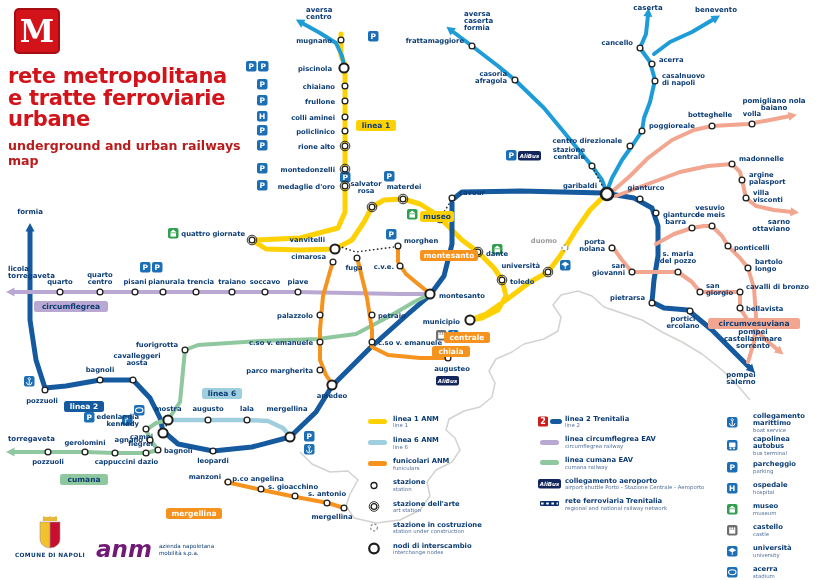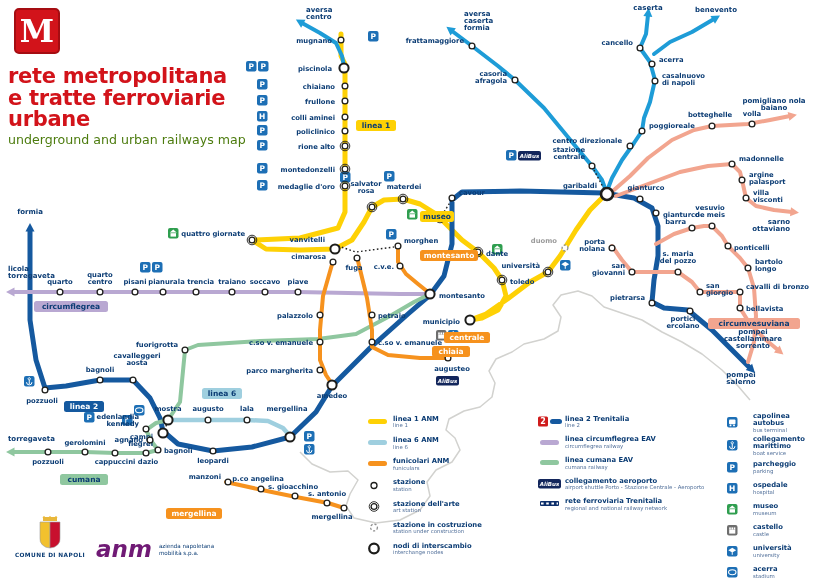--- a/index.html
+++ b/index.html
@@ -7,21 +7,21 @@
   .stage{position:absolute;inset:0;}
   #map{position:absolute;left:0;top:0;}
   .stn{font:bold 6.8px "DejaVu Sans",sans-serif;}
   .lbox{font:bold 7.5px "DejaVu Sans",sans-serif;}
   .albl{font:bold 7px "DejaVu Sans",sans-serif;fill:#0b3c74;}
   .iconP{font:bold 7.5px "DejaVu Sans",sans-serif;fill:#fff;}
   .alibusT{font:italic bold 5.5px "DejaVu Sans",sans-serif;fill:#fff;}
   .logo{position:absolute;left:14px;top:8px;width:42px;height:42px;background:#d2131a;border:2px solid #a50d12;border-radius:5px;color:#fff;font-size:31px;font-weight:800;display:flex;align-items:center;justify-content:center;font-family:"DejaVu Serif",serif;}
   .titleblock{position:absolute;left:8px;top:66px;width:255px;}
   .t1{font-size:21px;font-weight:800;color:#d2131a;line-height:1.03;letter-spacing:-0.3px;}
-  .t2{font-size:12.6px;font-weight:normal;color:#4d7c0f;margin-top:1px;}
+  .t2{font-size:12.6px;font-weight:bold;color:#b91c1c;margin-top:7px;}
   .legend{position:absolute;left:366px;top:413px;width:452px;display:flex;align-items:flex-start;}
   .lcol{display:flex;flex-direction:column;}
   .c1{width:142px;}
   .c2{width:188px;margin-left:30px;}
   .c3{width:92px;}
   .lrow{display:flex;align-items:center;}
   .c1 .lrow{min-height:13px;margin-bottom:2.2px;}
   .c2 .lrow{min-height:16px;margin-bottom:1.6px;}
   .c3 .lrow{min-height:11px;margin-bottom:2px;}
   .lsym{flex:0 0 27px;}
@@ -756,40 +756,40 @@
             <b>rete ferroviaria Trenitalia</b>
             <i>regional and national railway network</i>
           </span>
         </div>
       </div>
     <div class="lcol c3" id="lcol3">
         <div class="lrow">
           <span class="lsym"><svg width="26" height="13">
               <g>
                 <rect x="1" y="1" width="10.5" height="10.5" rx="2" fill="#1d6fb5"></rect>
+                <path d="M 6.25 2.7 a1.1 1.1 0 1 0 0.01 0 M 6.25 4.9 V 9 M 3.55 7.2 a2.7 2.7 0 0 0 5.4 0" fill="none" stroke="#fff" stroke-width="1"></path>
+              </g>
+            </svg></span>
+          <span class="ltext">
+            <b>collegamento marittimo</b>
+            <i>boat service</i>
+          </span>
+        </div>
+        <div class="lrow">
+          <span class="lsym"><svg width="26" height="13">
+              <g>
+                <rect x="1" y="1" width="10.5" height="10.5" rx="2" fill="#1d6fb5"></rect>
                 <rect x="3" y="3.4" width="6.5" height="4.8" rx="1" fill="#fff"></rect>
                 <circle cx="4.5" cy="9.4" r="0.95" fill="#fff"></circle>
                 <circle cx="8" cy="9.4" r="0.95" fill="#fff"></circle>
               </g>
             </svg></span>
           <span class="ltext">
             <b>capolinea autobus</b>
             <i>bus terminal</i>
-          </span>
-        </div>
-        <div class="lrow">
-          <span class="lsym"><svg width="26" height="13">
-              <g>
-                <rect x="1" y="1" width="10.5" height="10.5" rx="2" fill="#1d6fb5"></rect>
-                <path d="M 6.25 2.7 a1.1 1.1 0 1 0 0.01 0 M 6.25 4.9 V 9 M 3.55 7.2 a2.7 2.7 0 0 0 5.4 0" fill="none" stroke="#fff" stroke-width="1"></path>
-              </g>
-            </svg></span>
-          <span class="ltext">
-            <b>collegamento marittimo</b>
-            <i>boat service</i>
           </span>
         </div>
         <div class="lrow">
           <span class="lsym"><svg width="26" height="13">
               <g>
                 <rect x="1" y="1" width="10.5" height="10.5" rx="2" fill="#1d6fb5"></rect>
                 <text x="6.25" y="9.2" text-anchor="middle" class="iconP">P</text>
               </g>
             </svg></span>
           <span class="ltext">

